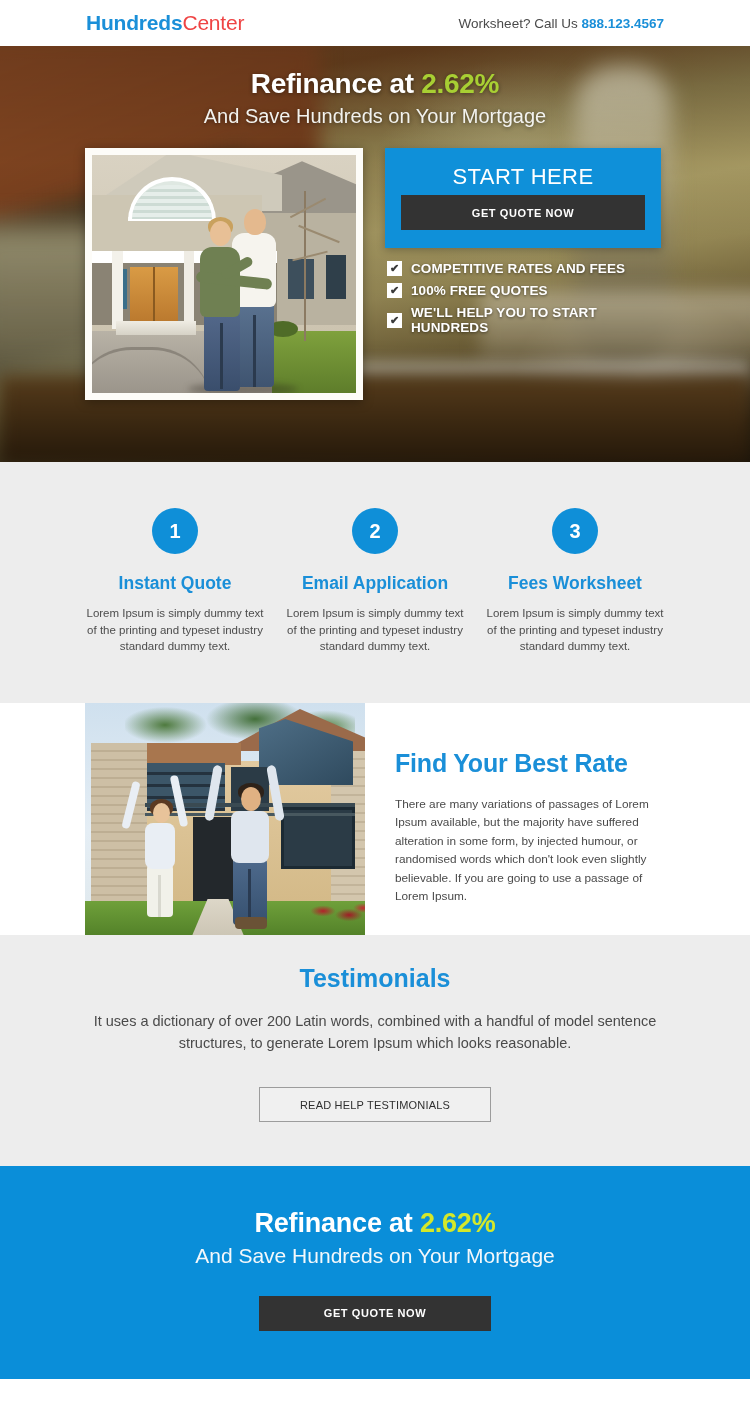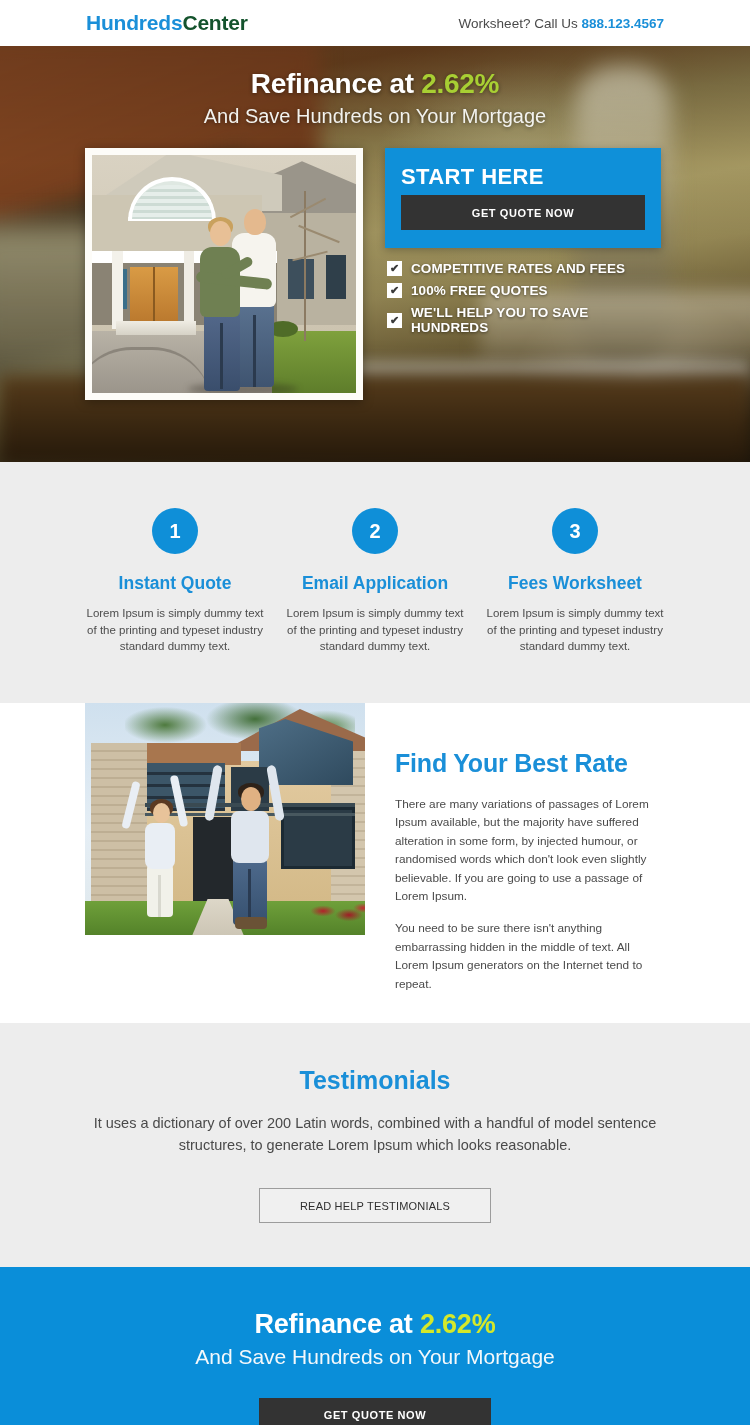--- a/index.html
+++ b/index.html
@@ -14,21 +14,21 @@
   .page { width:750px; position:relative; overflow:hidden; }
 
   
   .header {
     height:46px; background:#ffffff;
     display:flex; align-items:center; justify-content:space-between;
     padding:0 86px 0 86px;
   }
   .logo { font-size:21px; font-weight:bold; letter-spacing:-0.2px; white-space:nowrap; }
   .logo .lo-a { color:#1a8fd8; }
-  .logo .lo-b { color:#14532d; font-weight:bold; }
+  .logo .lo-b { color:#ef4444; font-weight:normal; }
   .callus { font-size:13.5px; color:#4a4a4a; white-space:nowrap; }
   .callus .phone { color:#1a8fd8; font-weight:bold; }
 
   
   .hero { position:relative; height:416px; overflow:hidden; }
   .hero-bg { position:absolute; inset:0; overflow:hidden; }
   
   .bg-sky {
     position:absolute; left:0; top:0; width:750px; height:416px;
     background:
@@ -157,21 +157,21 @@
   .c1-arm { position:absolute; left:104px; top:120px; width:76px; height:11px;
       background:#6f8052; border-radius:6px; transform:rotate(6deg); }
   .c1-arm2 { position:absolute; left:128px; top:108px; width:34px; height:10px;
       background:#6f8052; border-radius:6px; transform:rotate(-30deg); }
   .c1-shadow { position:absolute; left:96px; top:228px; width:110px; height:12px;
       background:rgba(40,35,25,0.35); border-radius:50%; filter:blur(3px); }
 
   
   .form-card { width:276px; background:#0f90d9; padding:16px 16px 18px 16px; flex:0 0 auto;
      box-shadow:0 2px 8px rgba(0,0,0,0.25); }
-  .form-title { color:#ffffff; font-size:22px; font-weight:bold; 
+  .form-title { color:#ffffff; font-size:22px; font-weight:normal; text-align:center;
      letter-spacing:0.4px; margin-bottom:0; }
   .form-row { display:flex; gap:9px; margin-bottom:9px; }
   .form-row input {
     flex:1 1 0; min-width:0; height:25px; border:none; background:#ffffff;
     padding:0 7px; font-family:"Liberation Sans", sans-serif; font-size:11px; color:#555555;
   }
   .form-row input::placeholder { color:#8d8d8d; }
   .cta-btn {
     display:block; width:100%; height:35px; background:#333333; color:#ffffff;
     border:none; font-family:"Liberation Sans", sans-serif; font-size:11px; font-weight:bold;
@@ -266,26 +266,26 @@
   .c2-marmL { position:absolute; left:124px; top:62px; width:9px; height:56px;
       background:#dfe6ee; border-radius:5px; transform:rotate(10deg); }
   .c2-marmR { position:absolute; left:186px; top:62px; width:9px; height:56px;
       background:#dfe6ee; border-radius:5px; transform:rotate(-10deg); }
   .c2-mleg { position:absolute; left:148px; top:156px; width:34px; height:66px;
       background:linear-gradient(180deg,#4e6a8c,#36506f); border-radius:4px; }
   .c2-mleggap { position:absolute; left:163px; top:166px; width:3px; height:54px; background:#2a3b52; }
   .c2-mshoe { position:absolute; left:150px; top:214px; width:32px; height:12px;
       background:#6a5236; border-radius:4px; }
 
-  .rate-text { flex:1 1 auto; padding:46px 86px 16px 30px; }
+  .rate-text { flex:1 1 auto; padding:46px 86px 10px 30px; }
   .rate-h { color:#1a8fd8; font-size:25px; font-weight:bold; margin-bottom:17px; letter-spacing:-0.2px; }
   .rate-p { color:#4a4a4a; font-size:11.8px; line-height:1.56; margin-bottom:14px; }
 
   
-  .testi-sec { background:#ededed; padding:43px 0 44px 0; text-align:center; }
+  .testi-sec { background:#ededed; padding:29px 0 44px 0; text-align:center; }
   .testi-h { color:#1a8fd8; font-size:25px; font-weight:bold; margin-bottom:18px; }
   .testi-q { color:#4a4a4a; font-size:14.5px; line-height:1.5; max-width:580px; margin:0 auto; }
   .testi-author { color:#4aa3e0; font-size:11px; letter-spacing:0.5px; margin-top:20px; }
   .testi-btn {
     display:inline-block; margin-top:32px; padding:0 26px; height:35px; line-height:35px;
     background:#f0f0f0; border:1px solid #9c9c9c; color:#2f2f2f;
     font-family:"Liberation Sans", sans-serif; font-size:11px; letter-spacing:0.2px;
     cursor:pointer; min-width:232px;
   }
 
@@ -382,21 +382,21 @@
             <div class="bullet">
               <span class="chk">✔</span>
               <span class="bullet-text">COMPETITIVE RATES AND FEES</span>
             </div>
             <div class="bullet">
               <span class="chk">✔</span>
               <span class="bullet-text">100% FREE QUOTES</span>
             </div>
             <div class="bullet">
               <span class="chk">✔</span>
-              <span class="bullet-text">WE'LL HELP YOU TO SAVE HUNDREDS</span>
+              <span class="bullet-text">WE'LL HELP YOU TO START HUNDREDS</span>
             </div>
           </div>
         </div>
       </div>
     </div>
   </div>
 
   <div class="steps-sec">
     <div class="steps">
       <div class="step">
@@ -450,21 +450,20 @@
       <div class="c2-mleg"></div>
       <div class="c2-mleggap"></div>
       <div class="c2-mshoe"></div>
       <div class="c2-mtop"></div>
       <div class="c2-mhair"></div>
       <div class="c2-mhead"></div>
     </div>
     <div class="rate-text">
       <div class="rate-h">Find Your Best Rate</div>
       <div class="rate-p">There are many variations of passages of Lorem Ipsum available, but the majority have suffered alteration in some form, by injected humour, or randomised words which don't look even slightly believable. If you are going to use a passage of Lorem Ipsum.</div>
-      <div class="rate-p">You need to be sure there isn't anything embarrassing hidden in the middle of text. All Lorem Ipsum generators on the Internet tend to repeat.</div>
     </div>
   </div>
 
   <div class="testi-sec">
     <div class="testi-h">Testimonials</div>
     <div class="testi-q">It uses a dictionary of over 200 Latin words, combined with a handful of model sentence structures, to generate Lorem Ipsum which looks reasonable.</div>
     <div><button class="testi-btn">READ HELP TESTIMONIALS</button></div>
   </div>
 
   <div class="cta-sec">

